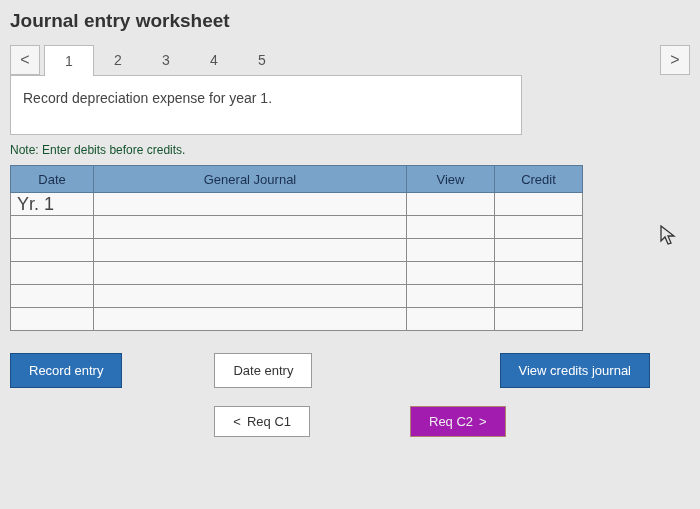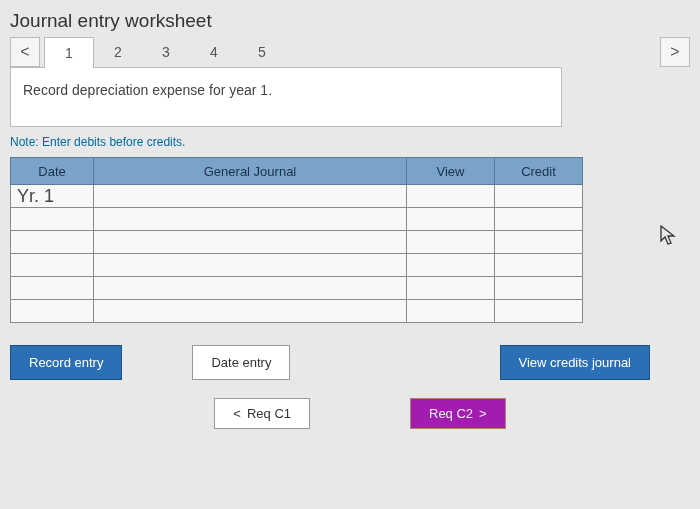--- a/index.html
+++ b/index.html
@@ -7,23 +7,23 @@
     padding: 10px;
     font-family: Arial, sans-serif;
     background: #e8e8e8;
     width: 700px;
     height: 509px;
     box-sizing: border-box;
     overflow: hidden;
   }
   .title {
     font-size: 19px;
-    font-weight: normal;
-    color: #333;
-    margin-bottom: 4px;
+    font-weight: bold;
+    color: #333;
+    margin-bottom: 12px;
   }
   .tabs-row {
     display: flex;
     align-items: center;
     gap: 0;
     margin-bottom: 0;
   }
   .arrow-btn {
     width: 28px;
     height: 28px;
@@ -58,25 +58,25 @@
     position: relative;
     top: 1px;
   }
   .instruction-bar {
     background: #fff;
     border: 1px solid #bbb;
     padding: 14px 12px 28px 12px;
     font-size: 14px;
     color: #444;
     margin-bottom: 8px;
-    width: 552px;
+    width: 512px;
     box-sizing: border-box;
   }
   .note {
-    color: #0369a1;
+    color: #14532d;
     font-size: 12px;
     margin-bottom: 8px;
   }
   .journal-table {
     border-collapse: collapse;
   }
   .journal-table th {
     background: #7aa3c9;
     color: #1a3050;
     font-weight: normal;
@@ -90,21 +90,21 @@
     height: 22px;
     font-size: 18px;
     color: #444;
     padding: 0 6px;
   }
   .col-date { width: 80px; }
   .col-gj   { width: 310px; }
   .col-dc   { width: 85px; }
   .btn-row {
     display: flex;
-    gap: 70px;
+    gap: 92px;
     margin-top: 22px;
     align-items: center;
     text-align: center;
   }
   .btn {
     background: #2b6fb5;
     color: #fff;
     font-size: 13px;
     padding: 9px 18px;
     border: 1px solid #1a4f85;

